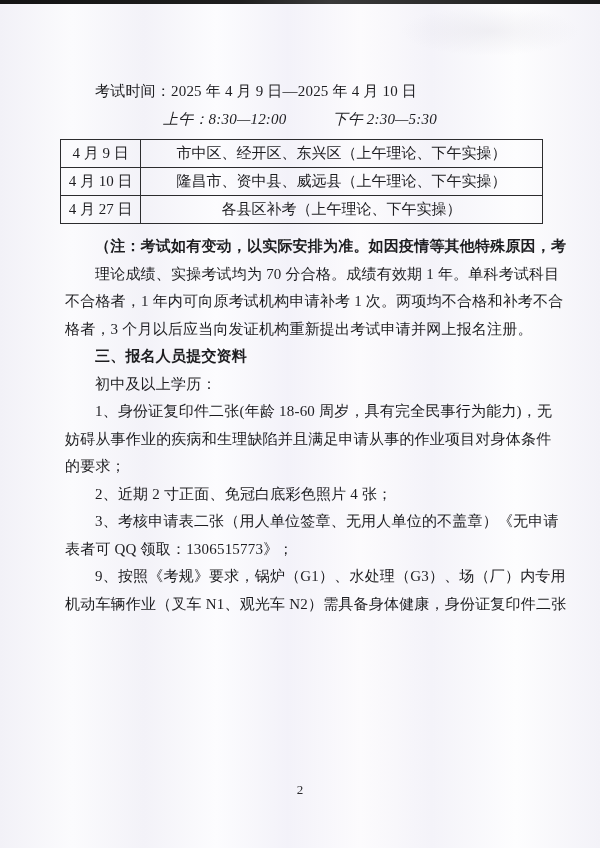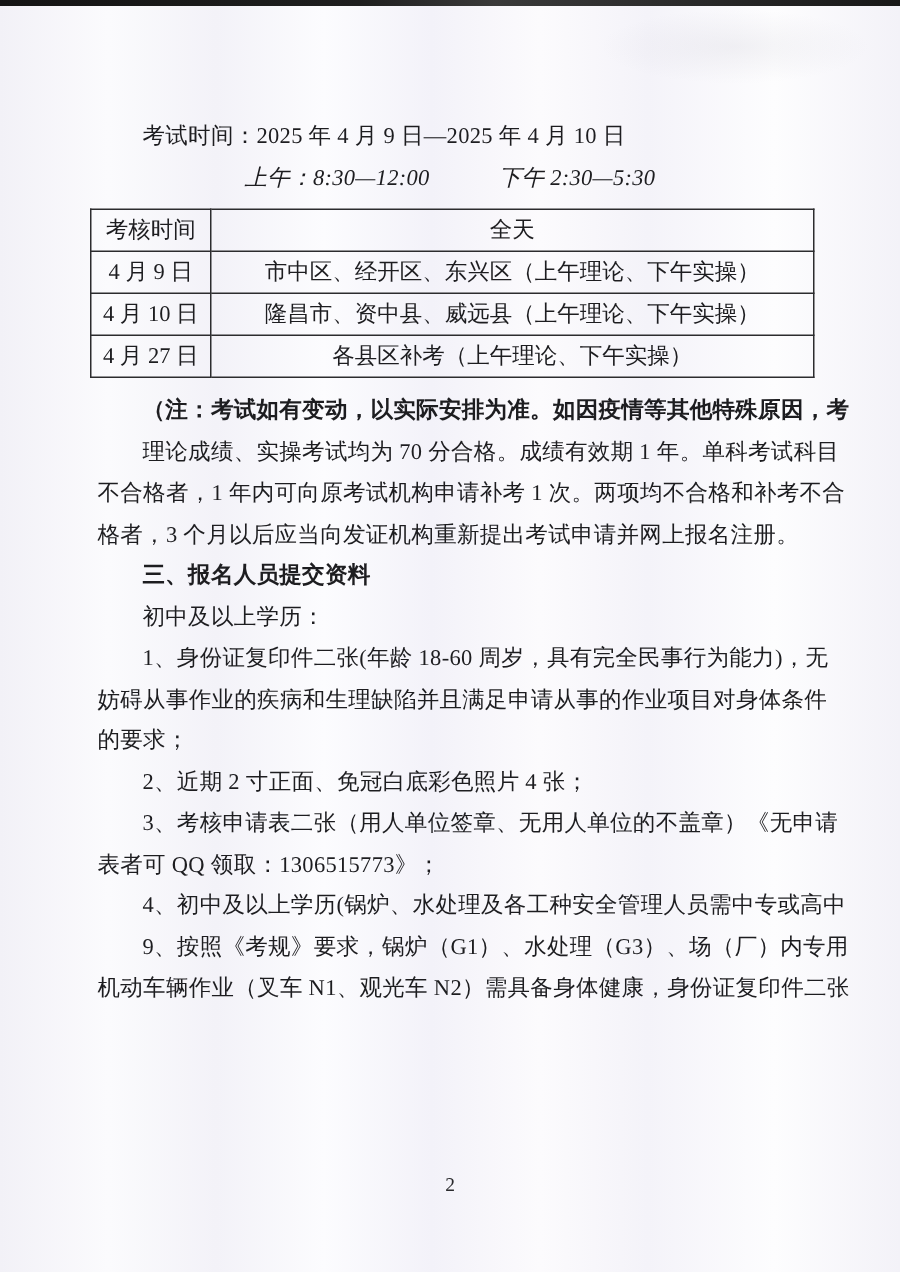--- a/index.html
+++ b/index.html
@@ -96,24 +96,20 @@
   </div>
 
 
   <table class="schedule">
     <colgroup>
         <col class="c-date">
         <col class="c-detail">
       </colgroup>
     <tbody>
       <tr>
-        <td>考核时间</td>
-        <td>全天</td>
-      </tr>
-      <tr>
         <td>4 月 9 日</td>
         <td>市中区、经开区、东兴区（上午理论、下午实操）</td>
       </tr>
       <tr>
         <td>4 月 10 日</td>
         <td>隆昌市、资中县、威远县（上午理论、下午实操）</td>
       </tr>
       <tr>
         <td>4 月 27 日</td>
         <td>各县区补考（上午理论、下午实操）</td>
@@ -133,20 +129,19 @@
 
   <div class="line indent-2">1、身份证复印件二张(年龄 18-60 周岁，具有完全民事行为能力)，无</div>
   <div class="line">妨碍从事作业的疾病和生理缺陷并且满足申请从事的作业项目对身体条件</div>
   <div class="line">的要求；</div>
 
   <div class="line indent-2">2、近期 2 寸正面、免冠白底彩色照片 4 张；</div>
 
   <div class="line indent-2">3、考核申请表二张（用人单位签章、无用人单位的不盖章）《无申请</div>
   <div class="line">表者可 QQ 领取：1306515773》；</div>
 
-  <div class="line indent-2">4、初中及以上学历(锅炉、水处理及各工种安全管理人员需中专或高中</div>
 
   <div class="line indent-2">9、按照《考规》要求，锅炉（G1）、水处理（G3）、场（厂）内专用</div>
   <div class="line">机动车辆作业（叉车 N1、观光车 N2）需具备身体健康，身份证复印件二张</div>
 
 </div>
 
 <div class="page-number">2</div>
 
 </body></html>

